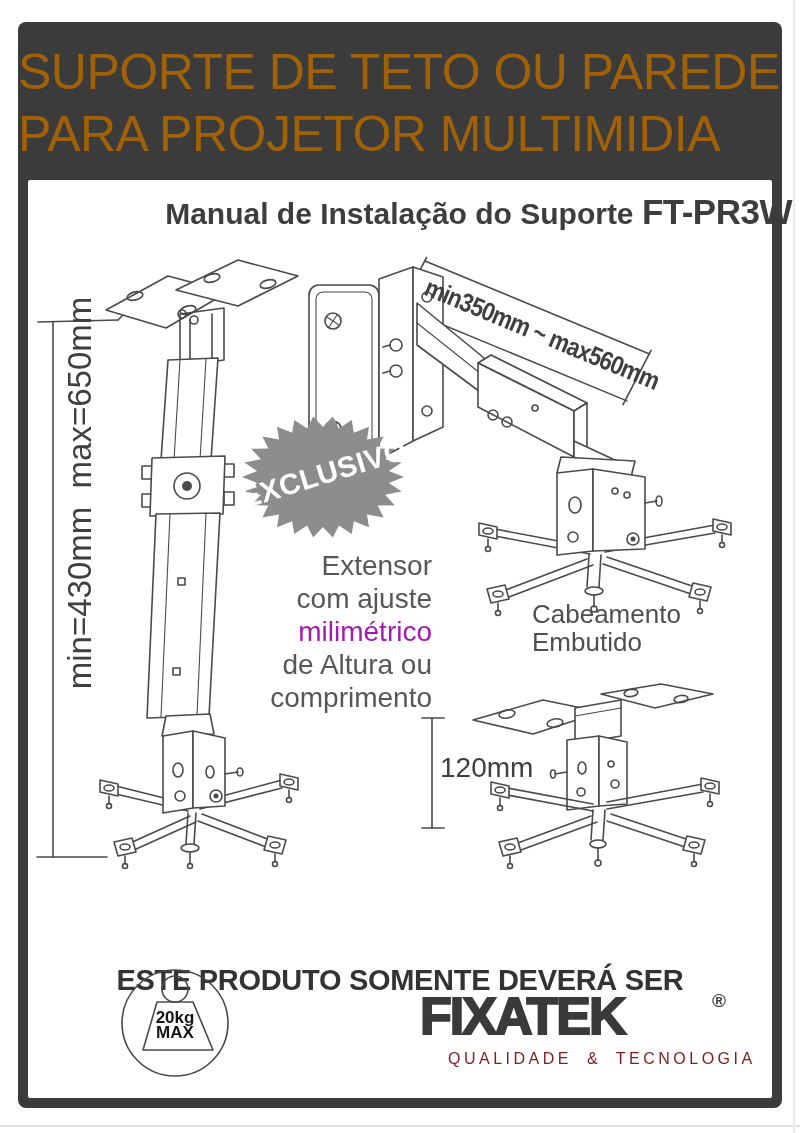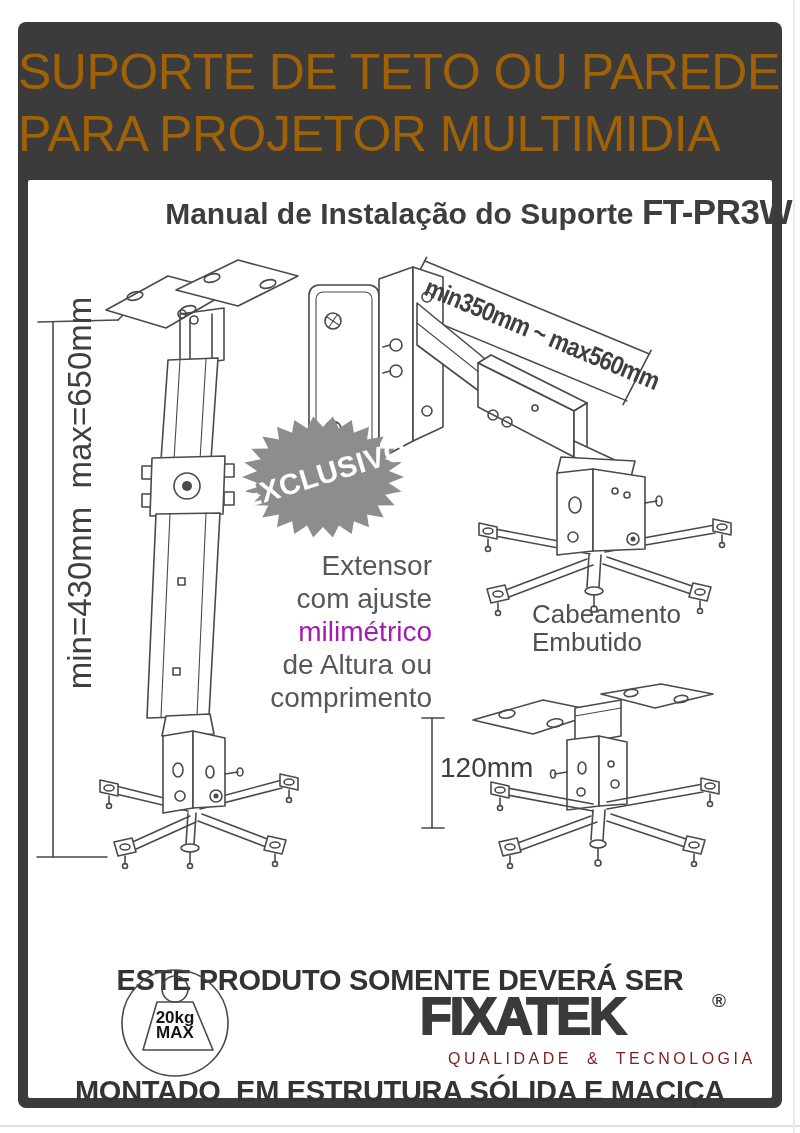--- a/index.html
+++ b/index.html
@@ -300,21 +300,20 @@
       <path d="M178,130 L176,160 M190,130 L188,160"></path>
       <ellipse class="face" cx="183" cy="164" rx="8" ry="4"></ellipse>
       <path d="M183,168 L183,180"></path>
         <circle cx="183" cy="183" r="3"></circle>
     </g>
   </svg>
   <div class="abs dim-120">120mm</div>
 
   <div class="abs warning">
     <div>ESTE PRODUTO SOMENTE DEVERÁ SER</div>
-    <div>MONTADO  EM ESTRUTURA SÓLIDA E MACIÇA</div>
   </div>
 
   <svg class="fig" style="left:118px;top:966px;" width="114" height="114" viewBox="0 0 114 114">
     <circle cx="57" cy="57" r="53" fill="#1f1f1f" stroke="none"></circle>
     <circle cx="57" cy="23" r="13" fill="#ffffff" stroke="none"></circle>
     <polygon points="39,36 75,36 95,84 25,84" fill="#ffffff" stroke="none"></polygon>
   </svg>
   <div class="abs weight-text">
     <div>20kg</div>
     <div>MAX</div>

